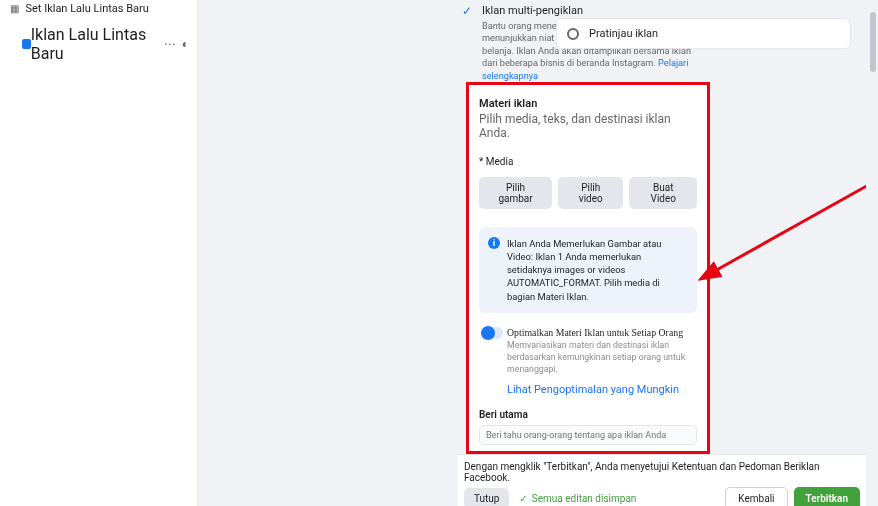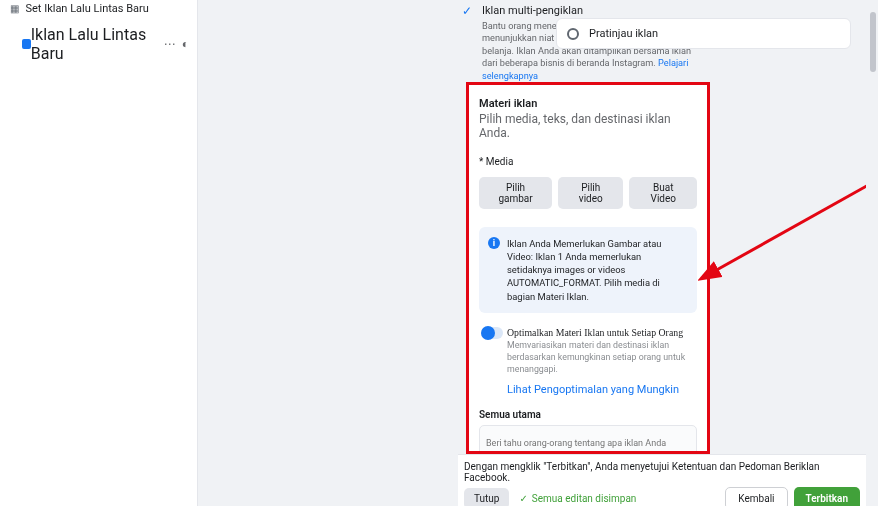--- a/index.html
+++ b/index.html
@@ -29,21 +29,21 @@
   .pill-btn { background: #e4e6eb; border: none; border-radius: 5px; padding: 5px 16px; font-size: 10px; color: #1c1e21; cursor: pointer; }
   .info-box { background: #eef3fb; border-radius: 6px; padding: 10px 10px 10px 28px; margin-top: 18px; position: relative; font-size: 9.4px; color: #1c1e21; line-height: 1.4; }
   .info-box .i { position: absolute; left: 9px; top: 10px; width: 12px; height: 12px; border-radius: 50%; background: #1877f2; color: #fff; font-size: 9px; display: flex; align-items: center; justify-content: center; font-weight: 700; }
   .opt-row { margin-top: 14px; position: relative; padding-left: 28px; }
   .toggle { position: absolute; left: 2px; top: 0; width: 22px; height: 12px; background: #dbe7f7; border-radius: 10px; }
   .toggle .knob { position: absolute; left: 0; top: -1px; width: 14px; height: 14px; border-radius: 50%; background: #1877f2; }
   .opt-title { font-size: 9.8px; color: #1c1e21; font-family: Liberation Serif, serif; }
   .opt-desc { font-size: 8.8px; color: #8a8d91; line-height: 1.35; margin-top: 2px; }
   .opt-link { font-size: 11px; color: #1877f2; text-decoration: none; display: inline-block; margin-top: 8px; }
   .field-label { font-size: 10px; font-weight: 600; color: #1c1e21; margin-top: 12px; }
-  .field-input { width: 100%; border: 1px solid #e4e6eb; border-radius: 5px; padding: 12px 6px; font-size: 9px; color: #8a8d91; background: #fafbfc; margin-top: 5px; }
+  .field-input { width: 100%; border: 1px solid #e4e6eb; border-radius: 5px; padding: 4px 6px; font-size: 9px; color: #8a8d91; background: #fafbfc; margin-top: 5px; }
   .preview-pane { position: absolute; right: 27px; top: 18px; width: 295px; }
   .preview-bar { display: flex; align-items: center; justify-content: space-between; background: #fff; border: 1px solid #e4e6eb; border-radius: 6px; padding: 8px 10px; }
   .preview-left { display: flex; align-items: center; gap: 10px; font-size: 11px; color: #1c1e21; }
   .preview-circle { width: 12px; height: 12px; border: 2px solid #606770; border-radius: 50%; }
   .preview-right { display: flex; align-items: center; gap: 6px; }
   .ghost-btn { border: 1px solid #ced0d4; background: #fff; border-radius: 4px; padding: 4px 8px; font-size: 10px; color: #1c1e21; cursor: pointer; display: flex; align-items: center; gap: 4px; }
   .caret { font-size: 8px; color: #606770; }
   .expand-icon { font-size: 10px; color: #606770; }
   .footer { position: absolute; left: 260px; right: 12px; bottom: 0; height: 52px; background: #fff; border-top: 1px solid #e4e6eb; display: flex; flex-direction: column; }
   .footer-note { font-size: 10px; color: #1c1e21; padding: 6px 4px 0 6px; }
@@ -107,21 +107,21 @@
 
     <div class="opt-row">
       <div class="toggle">
           <div class="knob"></div>
         </div>
       <div class="opt-title">Optimalkan Materi Iklan untuk Setiap Orang</div>
       <div class="opt-desc">Memvariasikan materi dan destinasi iklan berdasarkan kemungkinan setiap orang untuk menanggapi.</div>
       <a href="#" class="opt-link">Lihat Pengoptimalan yang Mungkin</a>
     </div>
 
-    <div class="field-label">Semua utama</div>
+    <div class="field-label">Beri utama</div>
     <input class="field-input" placeholder="Beri tahu orang-orang tentang apa iklan Anda" style="">
 
     <div class="field-label">Judul</div>
     <input class="field-input" placeholder="Tulis judul yang singkat" style="">
 
     
     
   </div>
 
   <div class="preview-pane">

